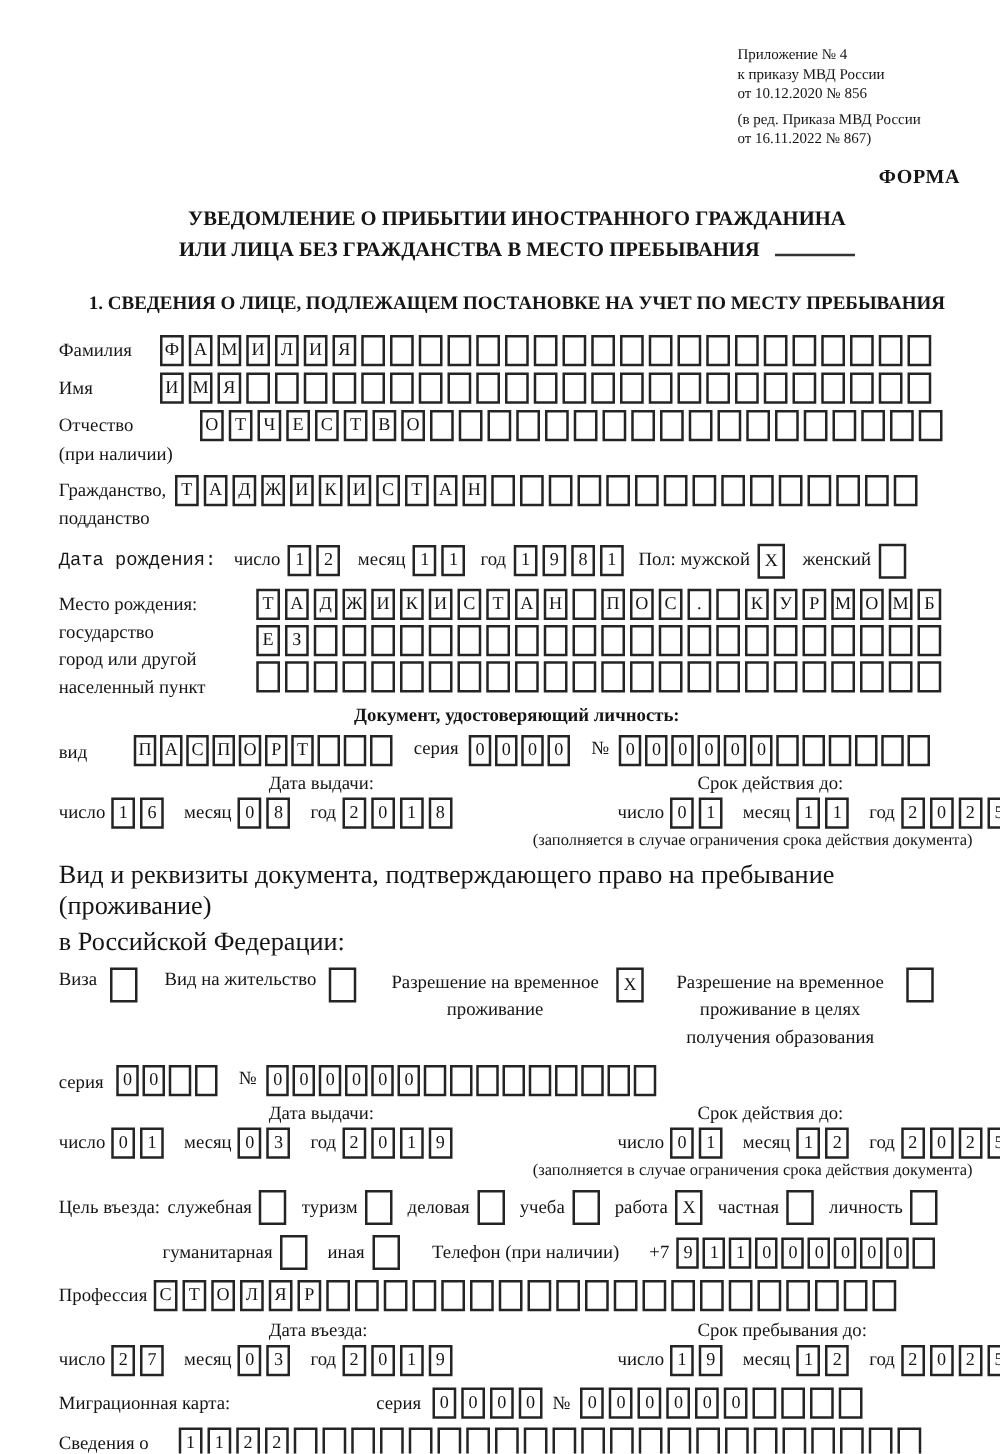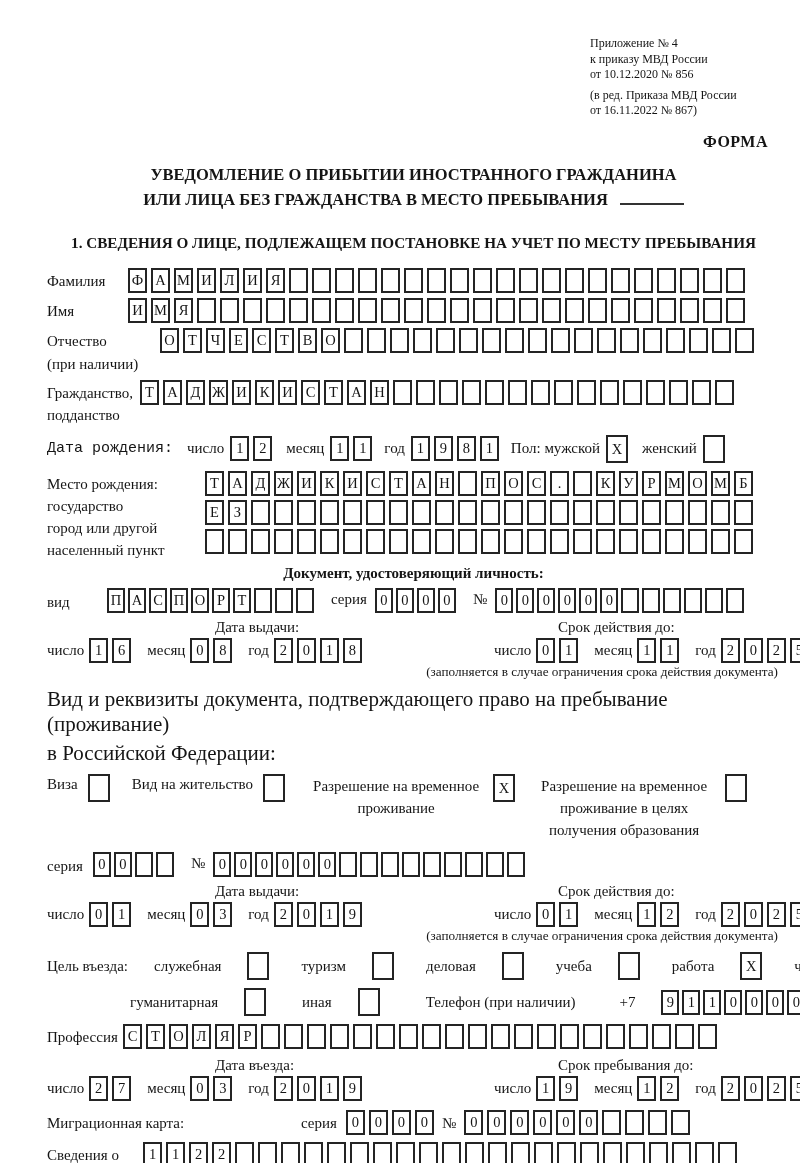--- a/index.html
+++ b/index.html
@@ -46,21 +46,21 @@
   .note-right { text-align:right; font-size:13.2px; margin-top:1px; padding-right:2px; }
   .plain { font-size:21px; margin-top:7px; }
   
   .opt-row { display:flex; align-items:flex-start; margin-top:6px; font-size:15px; }
   .opt { display:flex; align-items:flex-start; }
   .opt .olabel { padding-top:4px; }
   .opt .chkbox { margin-left:10px; margin-top:2px; }
   .opt-c { text-align:center; line-height:1.45; }
   .ol3 { width:174px; } .ol4 { width:182px; }
   
-  .purp { display:flex; align-items:center; font-size:15px; margin-top:8px;gap:20px; }
+  .purp { display:flex; align-items:center; font-size:15px; margin-top:8px; }
   .purp .plabel { margin-right:6px; white-space:nowrap; }
   .purp .chkbox { margin-right:12px; }
   .indent83 { padding-left:83px; }
   .label-lines div { line-height:1.47; }
 </style>
 </head>
 <body>
 
 <div class="page">
 

